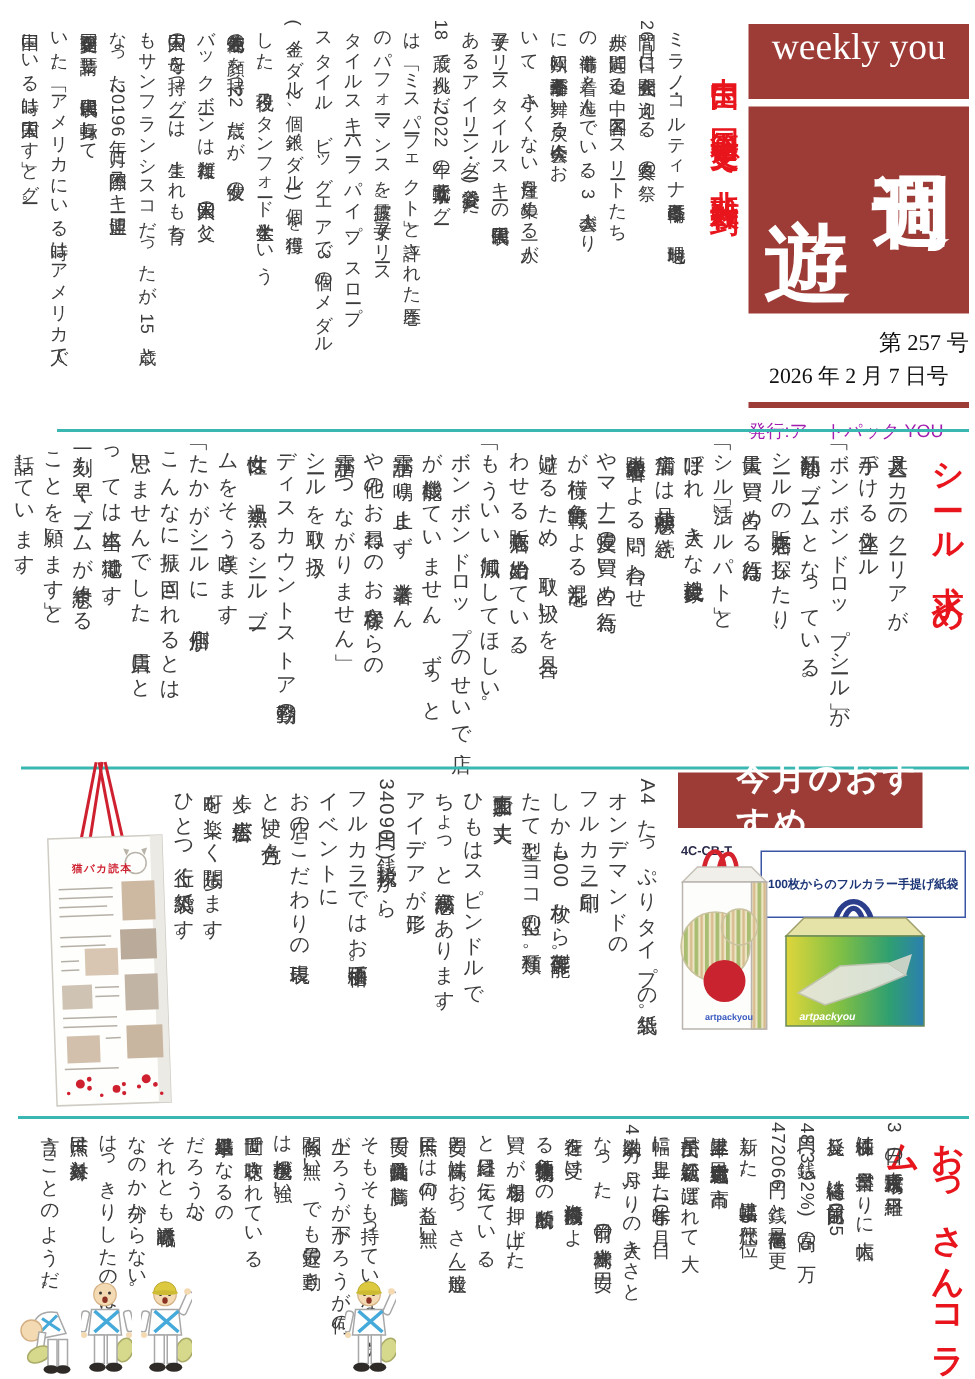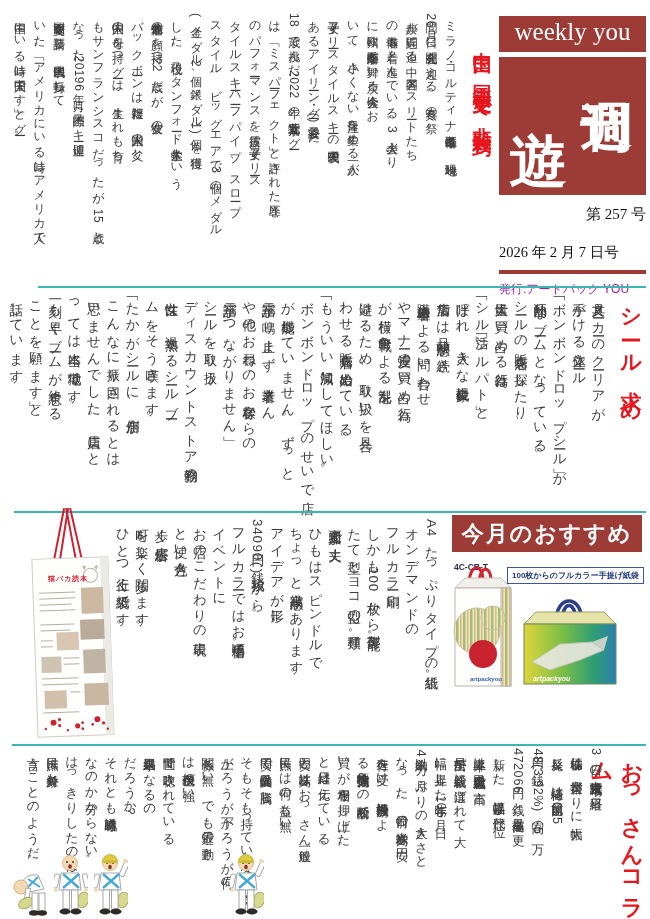--- a/index.html
+++ b/index.html
@@ -6,28 +6,28 @@
   .page{position:relative;width:650px;height:919px;background:#fff;overflow:hidden;
         font-family:"Liberation Sans",sans-serif;color:#3c3c3c;}
   .page *{box-sizing:border-box;}
 
   
   .v{writing-mode:vertical-rl;text-orientation:mixed;white-space:pre-line;color:#3c3c3c;}
 
   
   .header{position:absolute;top:16px;right:4px;width:147px;}
   .hdr-banner{background:#9d3c37;color:#fff;font-family:"Liberation Serif",serif;
-              font-size:25px;text-align:center;padding:2px 0 6px;}
+              font-size:25px;text-align:center;padding:2px 0 20px;}
   .logo-box{position:relative;background:#9d3c37;height:138px;margin-top:5px;}
   .logo-right{position:absolute;top:4px;right:14px;writing-mode:vertical-rl;color:#fff;
               font-family:"Liberation Serif",serif;font-weight:700;font-size:52px;line-height:1;}
   .logo-left{position:absolute;left:10px;bottom:4px;color:#fff;
              font-family:"Liberation Serif",serif;font-weight:700;font-size:58px;line-height:1;}
   .issue-no{margin-top:10px;text-align:right;font-family:"Liberation Serif",serif;font-size:15px;color:#111;}
-  .issue-date{font-family:"Liberation Serif",serif;font-size:14.5px;color:#111;margin-top:19px;}
+  .issue-date{text-align:center;font-family:"Liberation Serif",serif;font-size:14.5px;color:#111;margin-top:3px;}
   .hdr-rule{height:4px;background:#9d3c37;margin:8px 0 7px;}
   .publisher{font-size:12px;color:#a21caf;}
 
   
   .headline{position:absolute;top:36px;right:155px;font-size:19px;font-weight:700;
             color:#e8151d;letter-spacing:4px;}
   .art-top{position:absolute;top:13px;right:190px;height:262px;
            font-size:12px;line-height:19.6px;letter-spacing:0.4px;}
 
   
@@ -36,27 +36,27 @@
   .r2{left:14px;right:4px;top:511px;}
   .r3{left:12px;right:4px;top:744px;}
 
   
   .sticker-title{position:absolute;top:294px;right:5px;font-size:21px;font-weight:700;
                  color:#e8151d;letter-spacing:11px;}
   .sticker-body{position:absolute;top:292px;right:42px;height:216px;
                 font-size:13.5px;line-height:19.4px;letter-spacing:1.2px;}
 
   
-  .rec-banner{position:absolute;left:452px;top:515px;width:190px;height:37px;background:#9d3c37;
+  .rec-banner{position:absolute;left:452px;top:515px;width:163px;height:37px;background:#9d3c37;
               color:#fff;font-size:22px;font-weight:700;display:flex;align-items:center;
-              justify-content:center;letter-spacing:2px;}
+              justify-content:center;letter-spacing:2px;padding-left:39px;}
   .rec-body{position:absolute;top:519px;right:209px;height:192px;
             font-size:13.4px;line-height:19.3px;letter-spacing:0.8px;}
   .tag{position:absolute;left:507px;top:567px;border:1.5px solid #3b55a5;color:#1d3677;
-       background:#fff;font-size:8px;font-weight:700;padding:2px 4px;}
+       background:#fff;font-size:8px;font-weight:700;padding:16px 4px;}
   .code{position:absolute;font-size:8.5px;font-weight:700;color:#2a2a4a;}
   .c1{left:454px;top:562px;}
   .c2{left:529px;top:624px;}
   .brand{position:absolute;font-weight:700;}
   .brand1{left:455px;top:676px;width:62px;text-align:center;font-size:6px;color:#3a5bbf;}
   .brand2{left:533px;top:675px;font-size:7px;color:#fff;font-style:italic;}
   .bag1{position:absolute;left:449px;top:556px;}
   .bag2{position:absolute;left:520px;top:586px;}
   .photobag{position:absolute;left:26px;top:500px;}
   .pb-title{position:absolute;left:48px;top:574px;font-size:7px;color:#cf2030;

